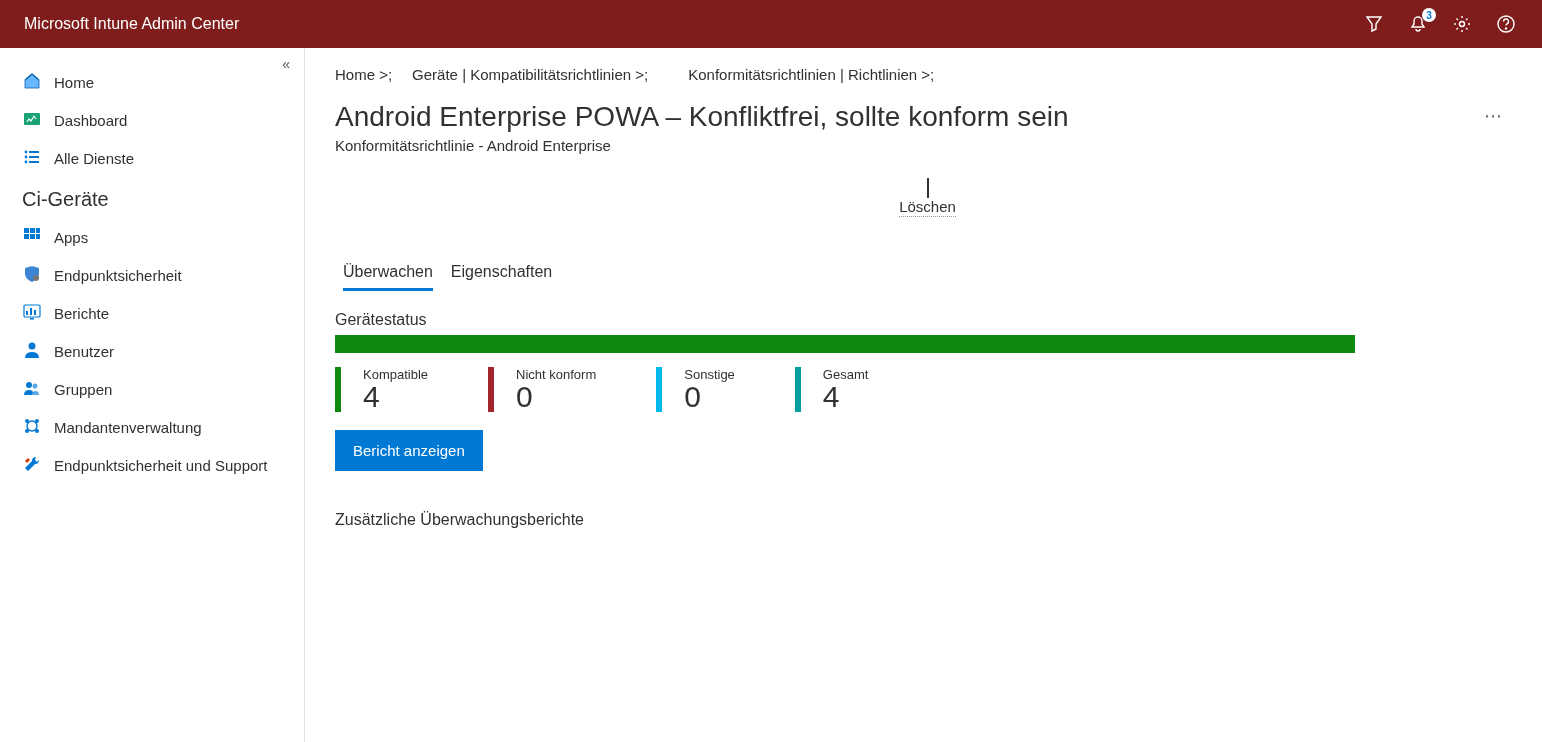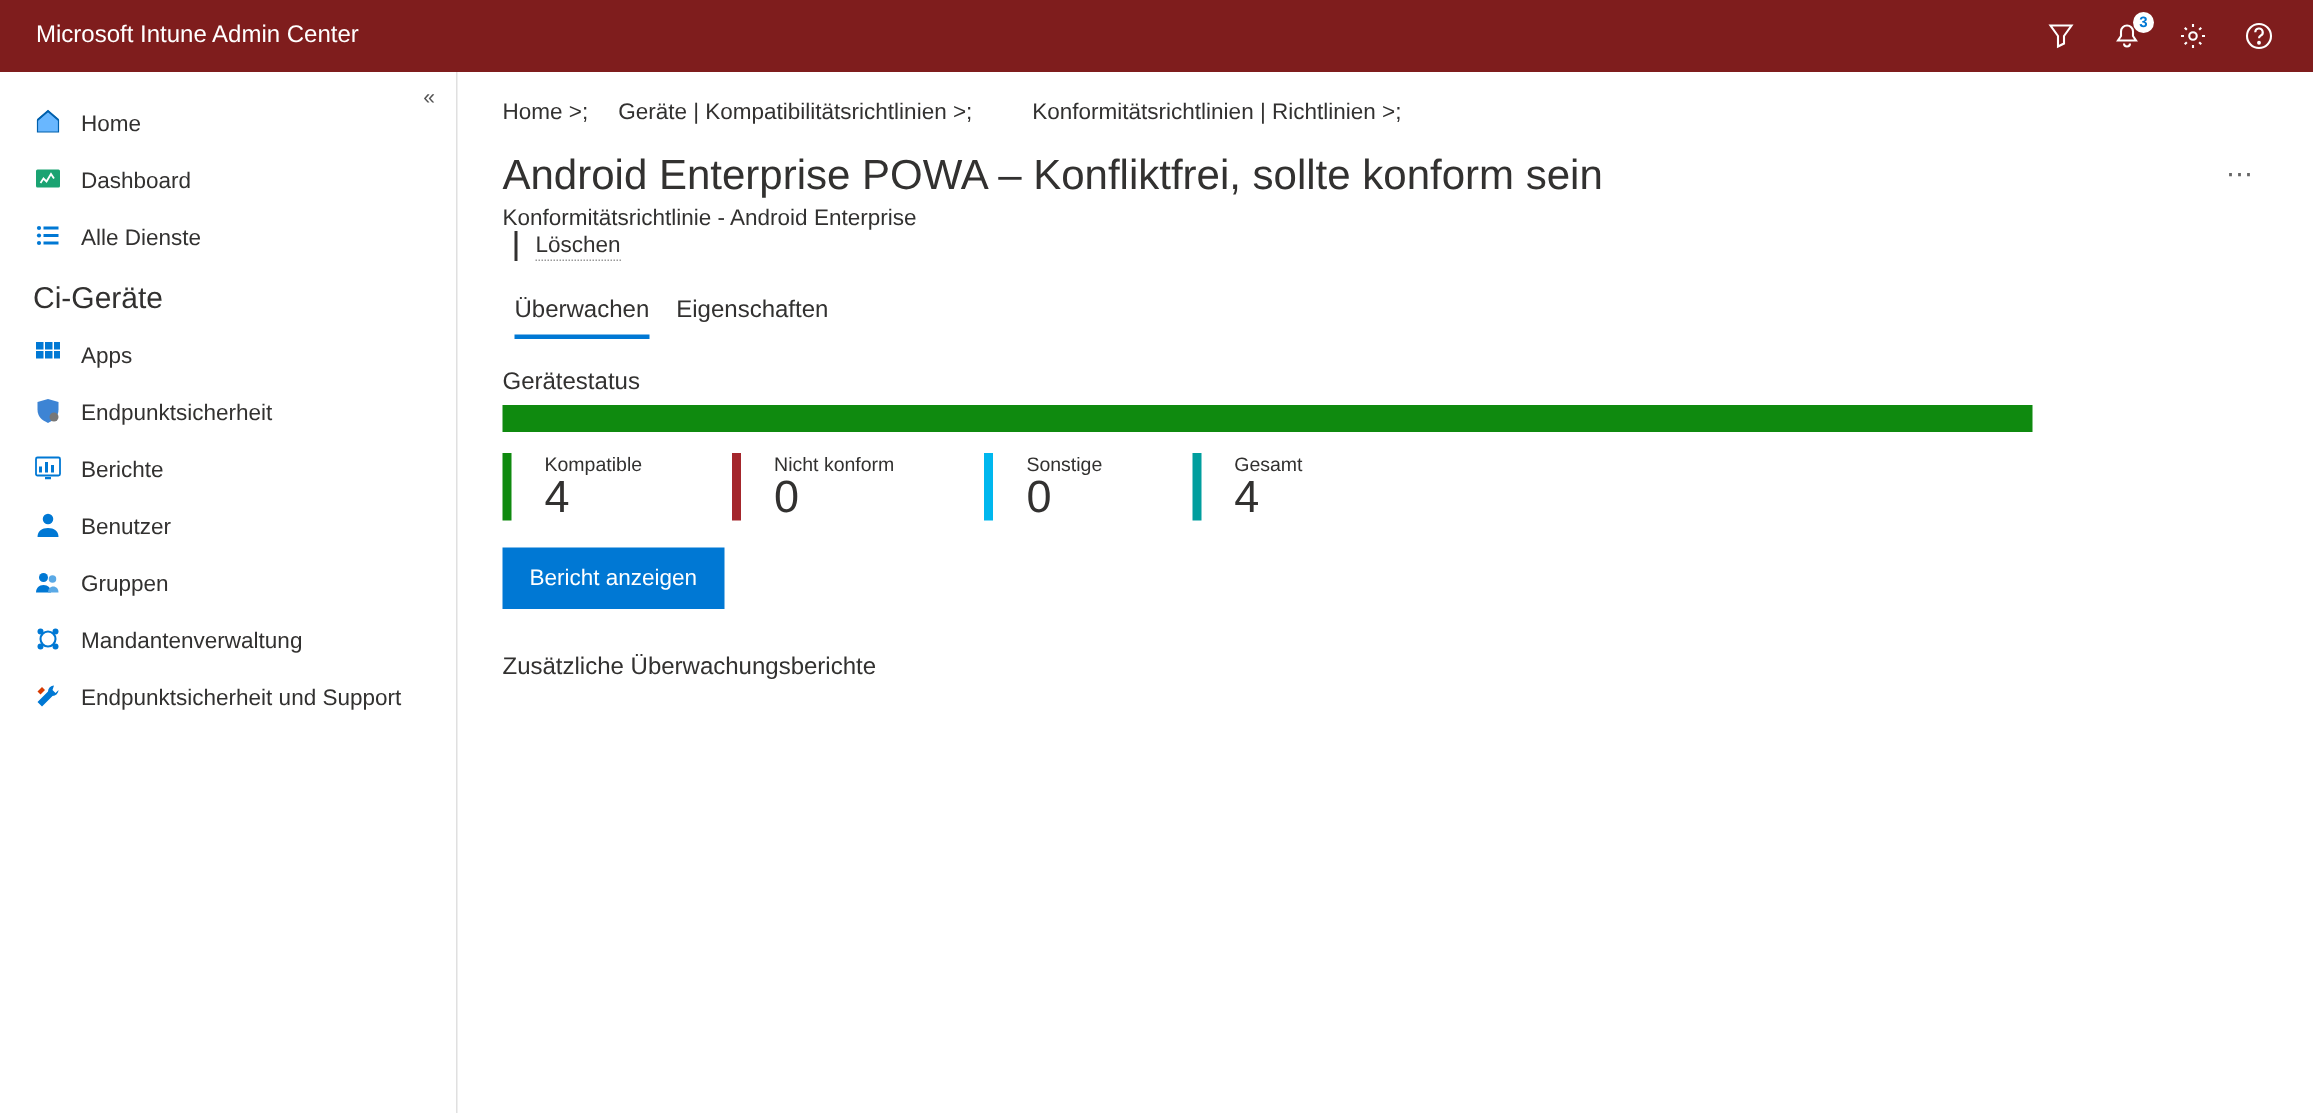--- a/index.html
+++ b/index.html
@@ -13,37 +13,37 @@
 .sidebar { width: 305px; border-right: 1px solid #e0e0e0; padding: 14px 0 0 0; position: relative; }
 .collapse { position: absolute; top: 8px; right: 14px; color: #555; font-size: 14px; cursor: pointer; }
 .nav-item { display: flex; align-items: flex-end; gap: 12px; padding: 9px 22px; cursor: pointer; font-size: 15px; }
 .nav-item .nav-icon { width: 20px; height: 20px; display: flex; align-items: center; justify-content: center; }
 .nav-heading { font-size: 20px; font-weight: 400; padding: 12px 22px 6px 22px; }
 .main { flex: 1; padding: 18px 30px; overflow: auto; }
 .breadcrumbs { font-size: 15px; color: #323130; display: flex; gap: 20px; align-items: center; margin-bottom: 18px; flex-wrap: wrap; }
 .breadcrumbs .bc { white-space: nowrap; }
 .page-head { display: flex; justify-content: space-between; align-items: flex-start; }
 .page-title { font-size: 28px; font-weight: 400; margin-bottom: 4px; }
-.page-subtitle { font-size: 15px; color: #323130; }
+.page-subtitle { font-size: 15px; color: #323130; margin-bottom: 24px; }
 .more { color: #666; font-size: 18px; padding: 4px 10px; cursor: pointer; }
-.toolbar { display: flex; align-items: center; gap: 12px; margin-bottom: 20px; padding-left: 8px; }
+.toolbar { display: flex; align-items: center; margin-bottom: 42px; padding-left: 8px; flex-direction: column; }
 .tool-sep { width: 2px; height: 20px; background: #323130; }
 .tool-link { font-size: 15px; border-bottom: 1px dotted #999; cursor: pointer; padding-bottom: 1px; }
 .tabs { display: flex; gap: 18px; margin-bottom: 20px; padding-left: 8px; }
 .tab { font-size: 16px; padding: 4px 0 10px 0; cursor: pointer; position: relative; }
 .tab.active::after { content: ""; position: absolute; left: 0; right: 0; bottom: 0; height: 3px; background: #0078d4; }
 .section-label { font-size: 16px; margin-bottom: 6px; }
 .status-bar { height: 18px; background: #0f8a0f; width: 100%; max-width: 1020px; margin-bottom: 14px; }
 .stats { display: flex; gap: 60px; margin-bottom: 18px; }
 .stat { display: flex; gap: 22px; align-items: stretch; }
 .stat .stripe { width: 6px; }
 .stat .meta .label { font-size: 13px; color: #323130; }
 .stat .meta .value { font-size: 30px; font-weight: 400; line-height: 1; }
 .btn-primary { background: #0078d4; color: #fff; border: none; padding: 12px 18px; font-size: 15px; cursor: pointer; margin-bottom: 30px; }
-.subheading { font-size: 16px; margin-bottom: 20px; }
+.subheading { font-size: 16px; margin-bottom: 20px; margin-top: 10px; }
 .card { border: 1px solid #888; padding: 24px 18px; max-width: 560px; }
 .card .card-title { font-size: 15px; margin-bottom: 18px; }
 .card .card-body { font-size: 15px; line-height: 1.6; }
 svg { display: block; }
 </style>
 </head>
 <body>
 
 <div class="topbar">
   <div class="title">Microsoft Intune Admin Center</div>

